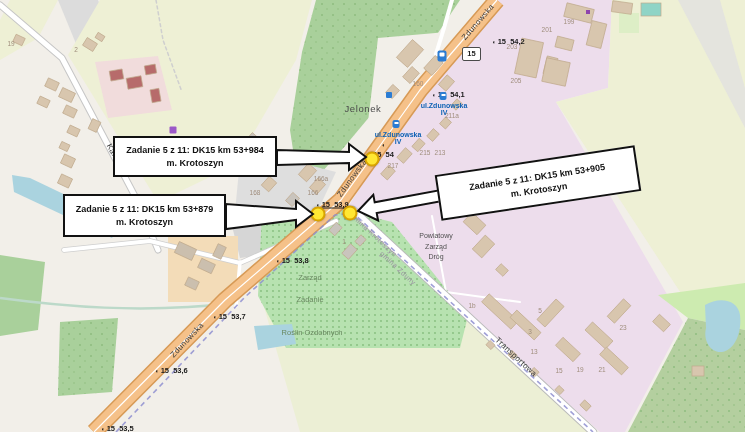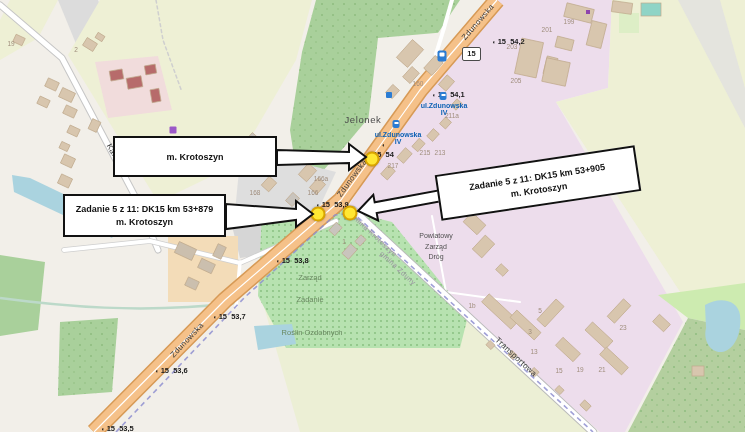--- a/index.html
+++ b/index.html
@@ -180,21 +180,21 @@
   </svg>
 
   <div id="labels">
       <div class="lbl street" style="left: 478px; top: 22px; --r: -49deg;">Zdunowska</div>
       <div class="lbl street" style="left: 352px; top: 178px; --r: -54deg;">Zdunowska</div>
       <div class="lbl street" style="left: 187px; top: 340px; --r: -47deg;">Zdunowska</div>
       <div class="lbl street" style="left: 117px; top: 160px; --r: 62deg;">Kalinowa</div>
       <div class="lbl street" style="left: 516px; top: 357px; --r: 43deg;">Transportowa</div>
       <div class="lbl admin" style="left: 374px; top: 235px; --r: 43deg;">gmina Krotoszyn</div>
       <div class="lbl admin" style="left: 398px; top: 268px; --r: 43deg;">gmina Zduny</div>
-      <div class="lbl place" style="left: 363px; top: 119px; --r: 0deg;">Jelonek</div>
+      <div class="lbl place" style="left: 363px; top: 108px; --r: 0deg;">Jelonek</div>
       <div class="lbl green" style="left: 310px; top: 277px; --r: 0deg;">Zarząd</div>
       <div class="lbl green" style="left: 312px; top: 288px; margin-top: 44px; --r: 0deg;">Roślin Ozdobnych</div>
       <div class="lbl green" style="left: 310px; top: 299px; --r: 0deg;">Zadanie</div>
       <div class="lbl poi" style="left: 436px; top: 235px; --r: 0deg;">Powiatowy</div>
       <div class="lbl poi" style="left: 436px; top: 246px; --r: 0deg;">Zarząd</div>
       <div class="lbl poi" style="left: 436px; top: 256px; --r: 0deg;">Dróg</div>
       <div class="lbl hn" style="left: 11px; top: 43px; --r: 0deg;">19</div>
       <div class="lbl hn" style="left: 76px; top: 49px; --r: 0deg;">2</div>
       <div class="lbl hn" style="left: 321px; top: 178px; --r: 0deg;">166a</div>
       <div class="lbl hn" style="left: 313px; top: 192px; --r: 0deg;">166</div>
@@ -222,21 +222,21 @@
         <span>15&nbsp; 54,2</span>
       </div>
       <div class="km" style="left: 432px; top: 94px;">
         <span class="km-ico">◖</span>
         <span>15&nbsp; 54,1</span>
       </div>
       <div class="km" style="left: 373px; top: 150px; flex-direction: column;">
         <span class="km-ico">◖</span>
         <span>15&nbsp; 54</span>
       </div>
-      <div class="km" style="left: 316px; top: 204px;">
+      <div class="km" style="left: 316px; top: 204px; text-decoration: underline;">
         <span class="km-ico">◖</span>
         <span>15&nbsp; 53,9</span>
       </div>
       <div class="km" style="left: 276px; top: 260px;">
         <span class="km-ico">◖</span>
         <span>15&nbsp; 53,8</span>
       </div>
       <div class="km" style="left: 213px; top: 316px;">
         <span class="km-ico">◖</span>
         <span>15&nbsp; 53,7</span>
@@ -271,20 +271,21 @@
 
   <svg id="overlay-svg" width="745" height="432">
     <g fill="#ffffff" stroke="#111111" stroke-width="2" stroke-linejoin="miter">
       <polygon points="366,157 349,144 349,152 277,150 277,165 349,163 349,170"></polygon>
       <polygon points="313,214 296,201 296,209 226,204 226,229 296,220 296,227"></polygon>
       <polygon points="358,211 373.3,194.9 374.7,202.3 454,187.6 456,198.4 376.7,213.1 378.1,220.5"></polygon>
     </g>
   </svg>
 
   <div class="callout" id="c1">
+    <div>Zadanie 5 z 11: DK15 km 53+984</div>
     <div>m. Krotoszyn</div>
   </div>
   <div class="callout" id="c2">
     <div>Zadanie 5 z 11: DK15 km 53+879</div>
     <div>m. Krotoszyn</div>
   </div>
   <div class="callout" id="c3">
     <div>Zadanie 5 z 11: DK15 km 53+905</div>
     <div>m. Krotoszyn</div>
   </div>

